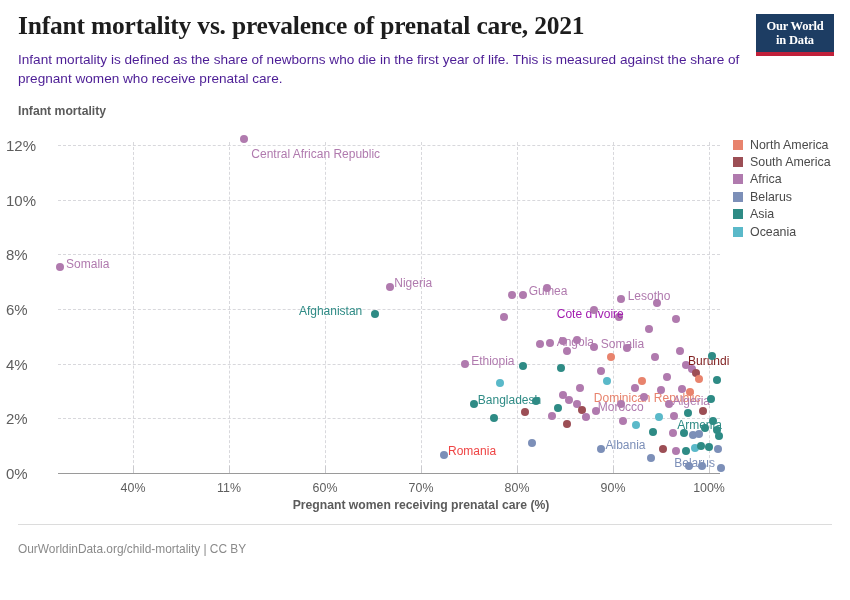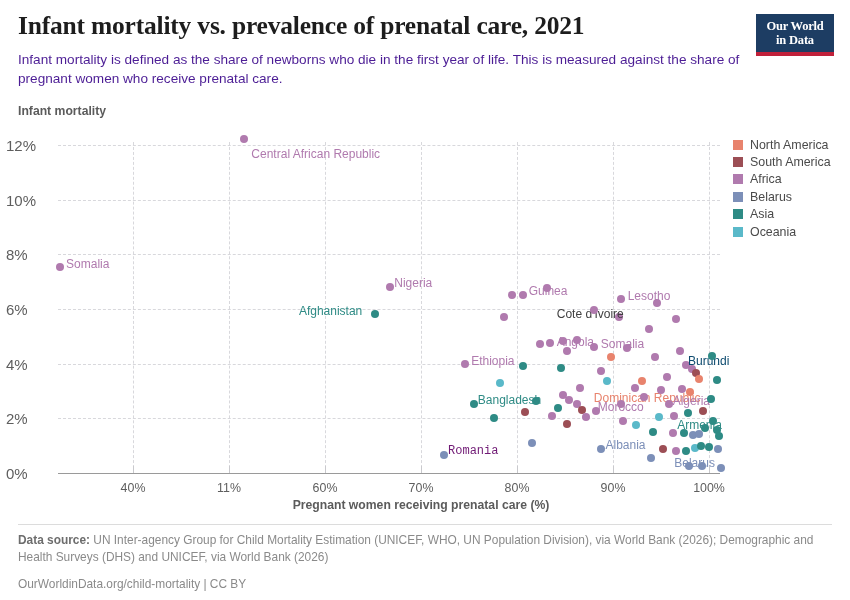--- a/index.html
+++ b/index.html
@@ -247,41 +247,41 @@
       <div class="pt-label" style="left: 298.92px; top: 304.92px; color: rgb(46, 139, 133);">Afghanistan</div>
       <div class="dot" style="left: 465.16px; top: 364.213px; background: rgb(176, 122, 174);"></div>
       <div class="pt-label" style="left: 471.16px; top: 355.213px; color: rgb(176, 122, 174);">Ethiopia</div>
       <div class="dot" style="left: 522.76px; top: 294.513px; background: rgb(176, 122, 174);"></div>
       <div class="pt-label" style="left: 528.76px; top: 284.513px; color: rgb(176, 122, 174);">Guinea</div>
       <div class="dot" style="left: 549.64px; top: 343.44px; background: rgb(176, 122, 174);"></div>
       <div class="pt-label" style="left: 556.64px; top: 336.44px; color: rgb(176, 122, 174);">Angola</div>
       <div class="dot" style="left: 593.8px; top: 346.72px; background: rgb(176, 122, 174);"></div>
       <div class="pt-label" style="left: 600.8px; top: 337.72px; color: rgb(176, 122, 174);">Somalia</div>
       <div class="dot" style="left: 618.76px; top: 316.653px; background: rgb(176, 122, 174);"></div>
-      <div class="pt-label" style="left: 556.76px; top: 307.653px; color: #404040;">Cote d'Ivoire</div>
+      <div class="pt-label" style="left: 556.76px; top: 307.653px; color: #a21caf;">Cote d'Ivoire</div>
       <div class="dot" style="left: 620.68px; top: 299.16px; background: rgb(176, 122, 174);"></div>
       <div class="pt-label" style="left: 627.68px; top: 290.16px; color: rgb(176, 122, 174);">Lesotho</div>
       <div class="dot" style="left: 685.96px; top: 364.76px; background: rgb(176, 122, 174);"></div>
-      <div class="pt-label" style="left: 687.96px; top: 354.76px; color: #0c4a6e;">Burundi</div>
+      <div class="pt-label" style="left: 687.96px; top: 354.76px; color: #7f1d1d;">Burundi</div>
       <div class="dot" style="left: 641.8px; top: 381.16px; background: rgb(232, 131, 109);"></div>
       <div class="pt-label" style="left: 593.8px; top: 392.16px; color: rgb(232, 131, 109);">Dominican Republic</div>
       <div class="dot" style="left: 473.8px; top: 404.12px; background: rgb(46, 139, 133);"></div>
       <div class="pt-label" style="left: 477.8px; top: 394.12px; color: rgb(46, 139, 133);">Bangladesh</div>
       <div class="dot" style="left: 595.72px; top: 410.68px; background: rgb(176, 122, 174);"></div>
       <div class="pt-label" style="left: 597.72px; top: 400.68px; color: rgb(176, 122, 174);">Morocco</div>
       <div class="dot" style="left: 668.68px; top: 404.12px; background: rgb(176, 122, 174);"></div>
       <div class="pt-label" style="left: 672.68px; top: 395.12px; color: rgb(176, 122, 174);">Algeria</div>
       <div class="dot" style="left: 705.16px; top: 427.627px; background: rgb(46, 139, 133);"></div>
       <div class="pt-label" style="left: 677.16px; top: 418.627px; color: rgb(46, 139, 133);">Armenia</div>
       <div class="dot" style="left: 601.48px; top: 449.493px; background: rgb(124, 143, 184);"></div>
       <div class="pt-label" style="left: 605.48px; top: 439.493px; color: rgb(124, 143, 184);">Albania</div>
       <div class="dot" style="left: 702.28px; top: 465.893px; background: rgb(124, 143, 184);"></div>
       <div class="pt-label" style="left: 674.28px; top: 456.893px; color: rgb(124, 143, 184);">Belarus</div>
       <div class="dot" style="left: 444.04px; top: 454.96px; background: rgb(124, 143, 184);"></div>
-      <div class="pt-label" style="left: 448.04px; top: 444.96px; color: #701a75; font-family: Liberation Mono, monospace;">Romania</div>
+      <div class="pt-label" style="left: 448.04px; top: 444.96px; color: #ef4444;">Romania</div>
       <div class="dot" style="left: 512.2px; top: 294.787px; background: rgb(176, 122, 174);"></div>
       <div class="dot" style="left: 546.76px; top: 287.68px; background: rgb(176, 122, 174);"></div>
       <div class="dot" style="left: 503.56px; top: 316.653px; background: rgb(176, 122, 174);"></div>
       <div class="dot" style="left: 657.16px; top: 302.987px; background: rgb(176, 122, 174);"></div>
       <div class="dot" style="left: 649.48px; top: 328.68px; background: rgb(176, 122, 174);"></div>
       <div class="dot" style="left: 577.48px; top: 339.613px; background: rgb(176, 122, 174);"></div>
       <div class="dot" style="left: 563.08px; top: 341.253px; background: rgb(176, 122, 174);"></div>
       <div class="dot" style="left: 540.04px; top: 343.987px; background: rgb(176, 122, 174);"></div>
       <div class="dot" style="left: 566.92px; top: 350.547px; background: rgb(176, 122, 174);"></div>
       <div class="dot" style="left: 627.4px; top: 348.36px; background: rgb(176, 122, 174);"></div>
@@ -370,19 +370,16 @@
         <span class="legend-label">Asia</span>
       </div>
       <div class="legend-item">
         <span class="legend-swatch" style="background: rgb(90, 185, 201);"></span>
         <span class="legend-label">Oceania</span>
       </div>
     </div>
 
   <div class="footer-rule"></div>
   <div class="footer">
-    <div>
-      <b>Data source:</b><span> UN Inter-agency Group for Child Mortality Estimation (UNICEF, WHO, UN Population Division), via World Bank (2026); Demographic and Health Surveys (DHS) and UNICEF, via World Bank (2026)</span>
-    </div>
     <div class="footer-line2">OurWorldinData.org/child-mortality | CC BY</div>
   </div>
 
 </div>
 
 </body></html>

